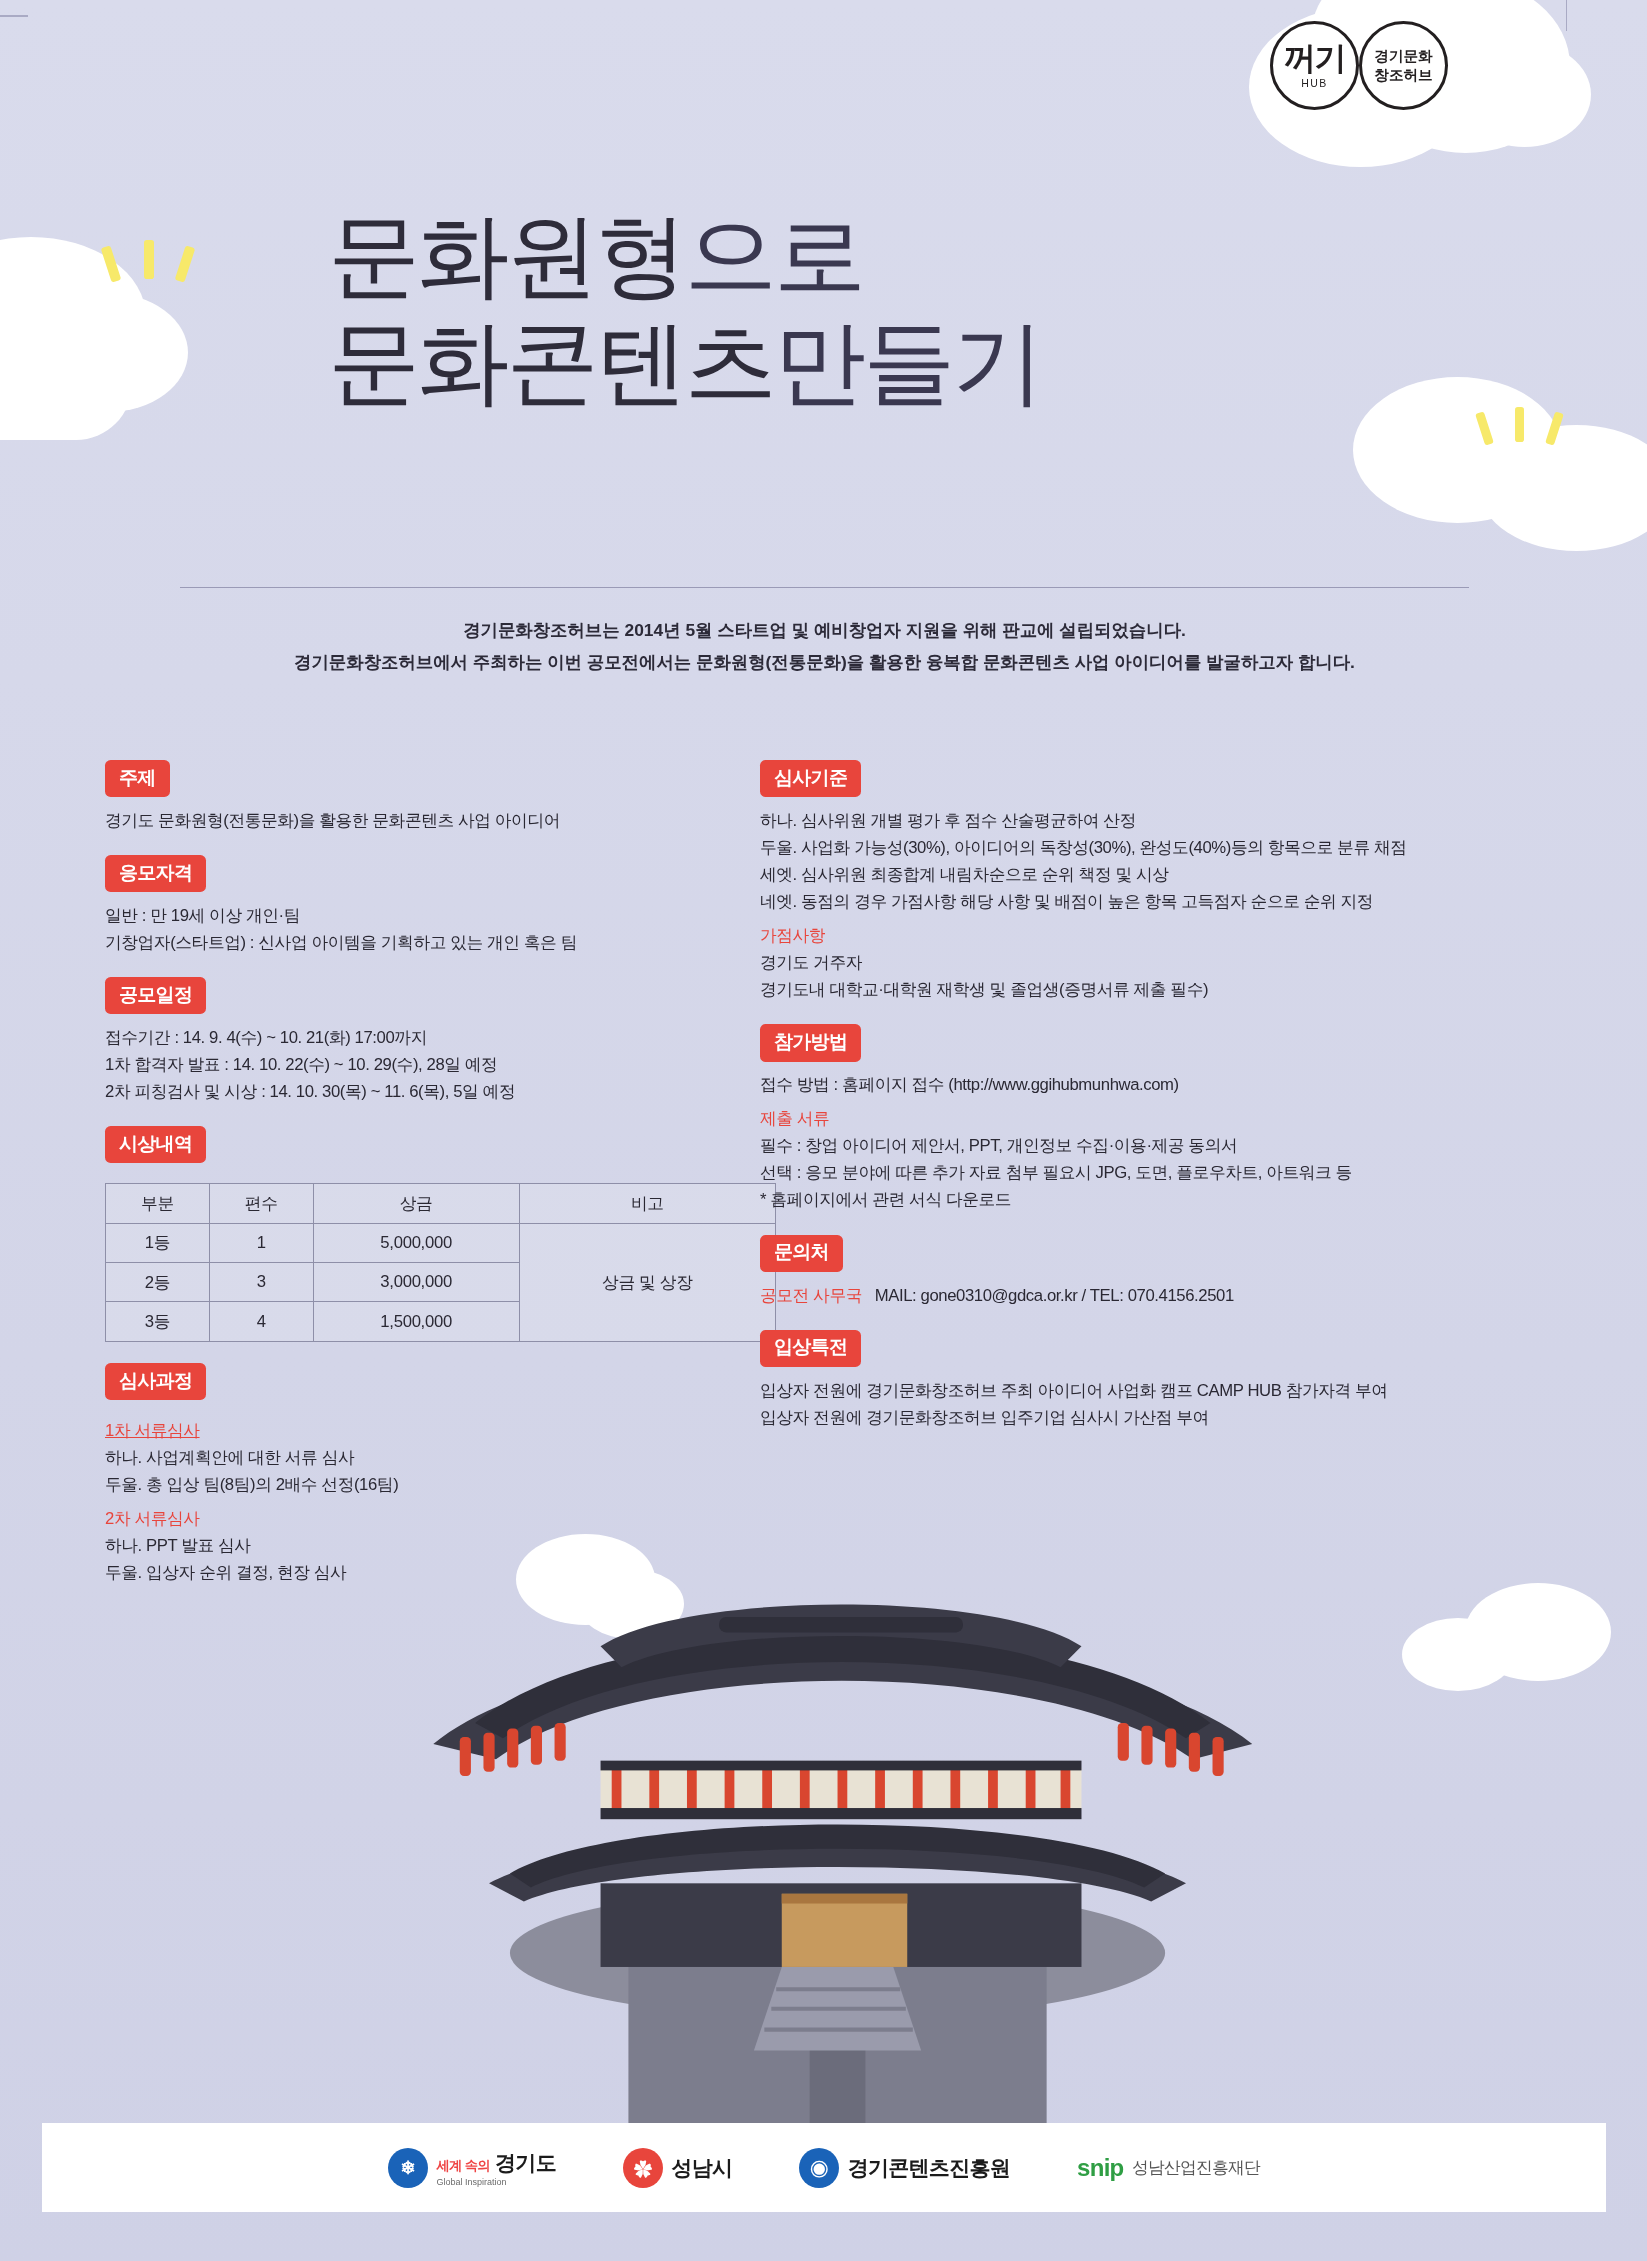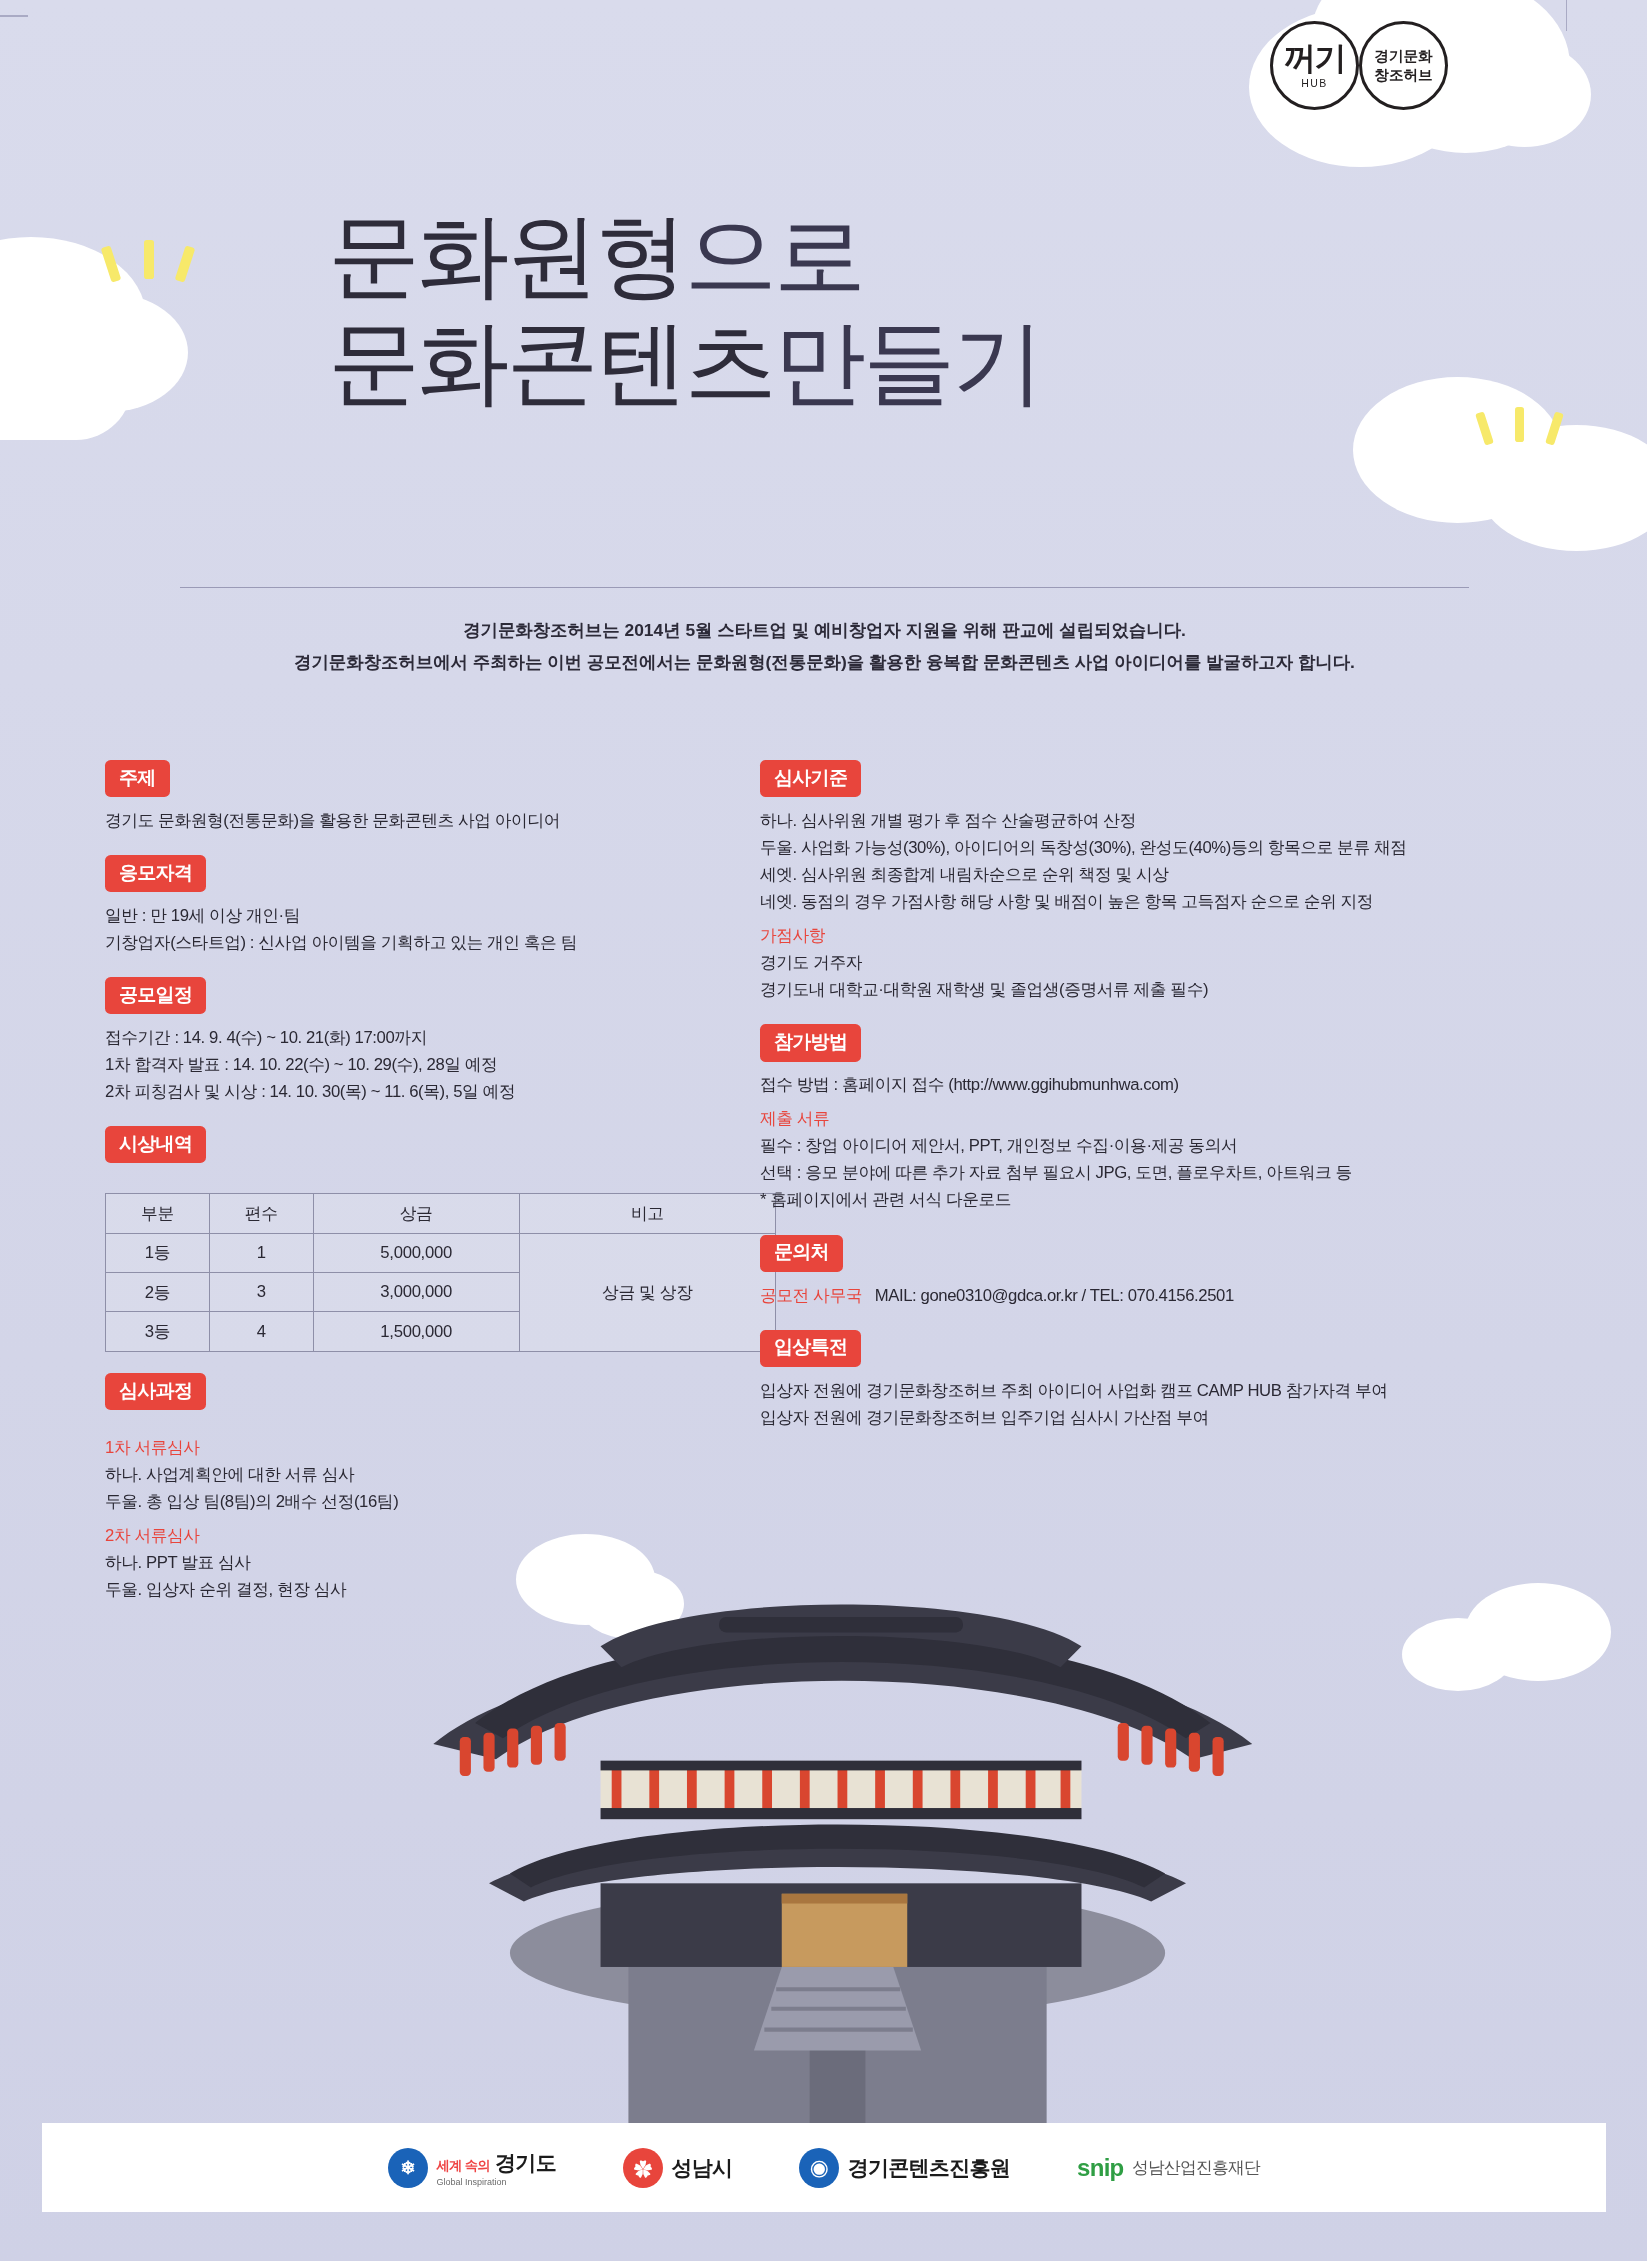--- a/index.html
+++ b/index.html
@@ -99,28 +99,28 @@
     line-height: 1.62;
     letter-spacing: -0.4px;
   }
   .sub-red {
     font-size: 16.7px;
     color: #e8453c;
     line-height: 1.62;
     letter-spacing: -0.4px;
     margin-top: 7px;
   }
-  .sub-red.first { margin-top: 14px; }
+  .sub-red.first { margin-top: 7px; text-decoration: underline; }
   .contact-org { color:#e8453c; }
 
   
   table.prize {
     border-collapse: collapse;
     width: 671px;
-    margin-top: 20px;
+    margin-top: 10px;
     background: rgba(255,255,255,0.12);
   }
   table.prize th, table.prize td {
     border: 0.7px solid #8e8fa8;
     text-align: center;
     font-size: 16.7px;
     color: #2a2833;
     padding: 7.7px 2.8px;
     letter-spacing: -0.3px;
   }

